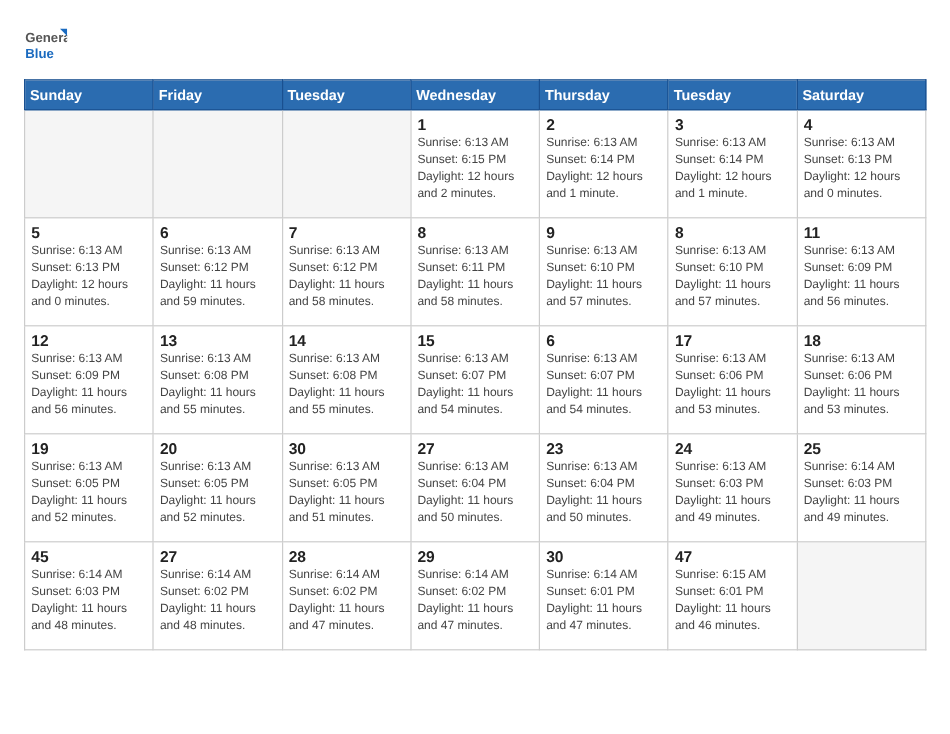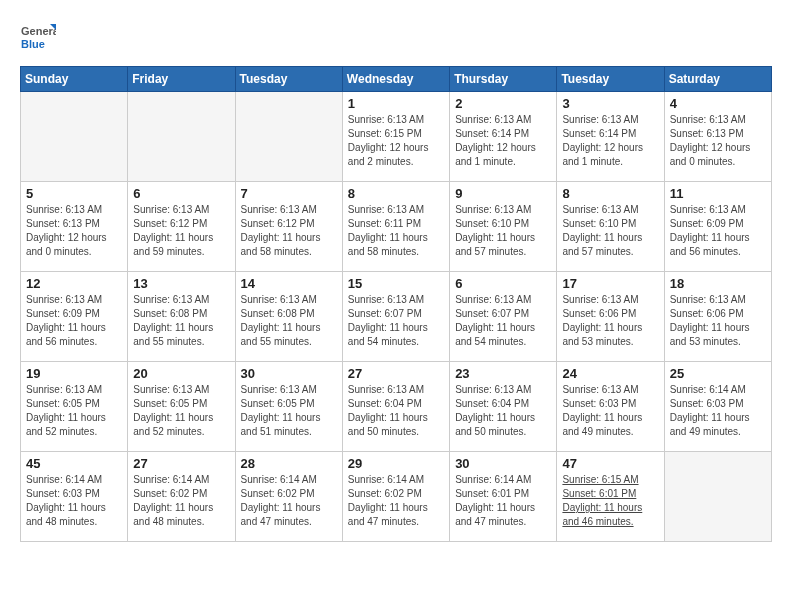--- a/index.html
+++ b/index.html
@@ -319,21 +319,21 @@
         </td>
         <td>
           <div class="day-number">30</div>
           <div class="day-info" style="white-space: pre-line;">Sunrise: 6:14 AM
 Sunset: 6:01 PM
 Daylight: 11 hours
 and 47 minutes.</div>
         </td>
         <td>
           <div class="day-number">47</div>
-          <div class="day-info" style="white-space: pre-line; text-decoration: underline;">Sunrise: 6:15 AM
+          <div class="day-info" style="white-space: pre-line;">Sunrise: 6:15 AM
 Sunset: 6:01 PM
 Daylight: 11 hours
 and 46 minutes.</div>
         </td>
         <td class="empty"></td>
       </tr>
     </tbody>
 </table>
 
 </body></html>

